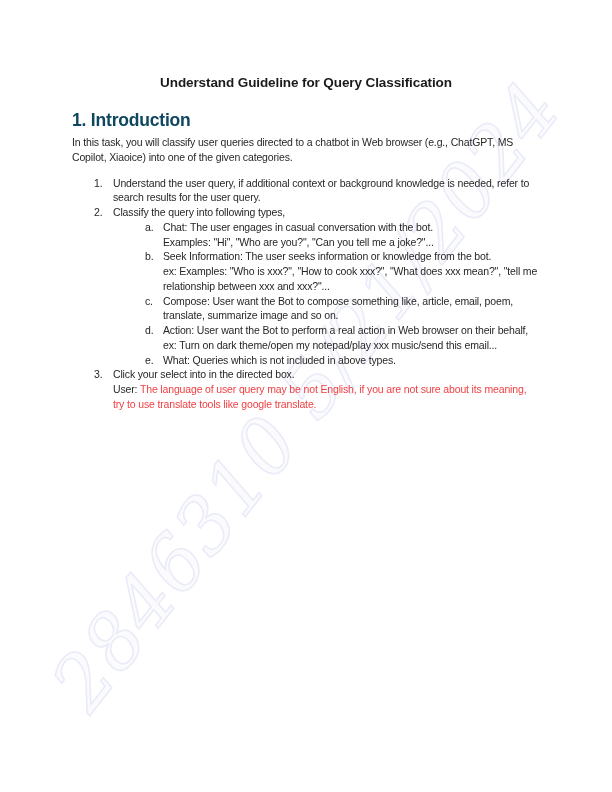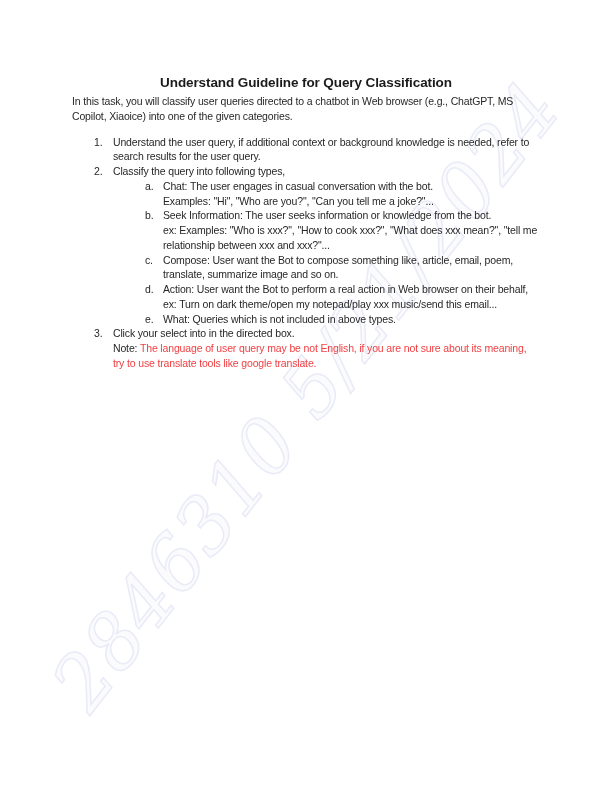--- a/index.html
+++ b/index.html
@@ -74,20 +74,21 @@
 <body>
 
 <div class="page">
 
   <div class="watermark">2846310 5/21/2024</div>
 
   <div class="content">
 
     <div class="title">Understand Guideline for Query Classification</div>
 
+    <div class="heading">1. Introduction</div>
 
     <div class="para first bodytext">In this task, you will classify user queries directed to a chatbot in Web browser (e.g., ChatGPT, MS Copilot, Xiaoice) into one of the given categories.</div>
 
 
     <div class="list">
 
       <div class="li l1">
         <span class="num">1.</span>
         <span class="txt">Understand the user query, if additional context or background knowledge is needed, refer to search results for the user query.</span>
       </div>
@@ -119,18 +120,18 @@
         <span class="txt"><b>Action</b><span>: User want the Bot to perform a real action in Web browser on their behalf, ex: Turn on dark theme/open my notepad/play xxx music/send this email...</span></span>
       </div>
 
       <div class="li l2">
         <span class="num">e.</span>
         <span class="txt"><b>What</b><span>: Queries which is not included in above types.</span></span>
       </div>
 
       <div class="li l1">
         <span class="num">3.</span>
-        <span class="txt"><b>Click your select into</b><span> in the directed box.</span><br><span>Note: </span><span class="red">The language of user query may be not English, if you are not sure about its meaning, try to use translate tools like google translate.</span></span>
+        <span class="txt"><b>Click your select into</b><span> in the directed box.</span><br><span>User: </span><span class="red">The language of user query may be not English, if you are not sure about its meaning, try to use translate tools like google translate.</span></span>
       </div>
 
     </div>
   </div>
 </div>
 
 </body></html>

